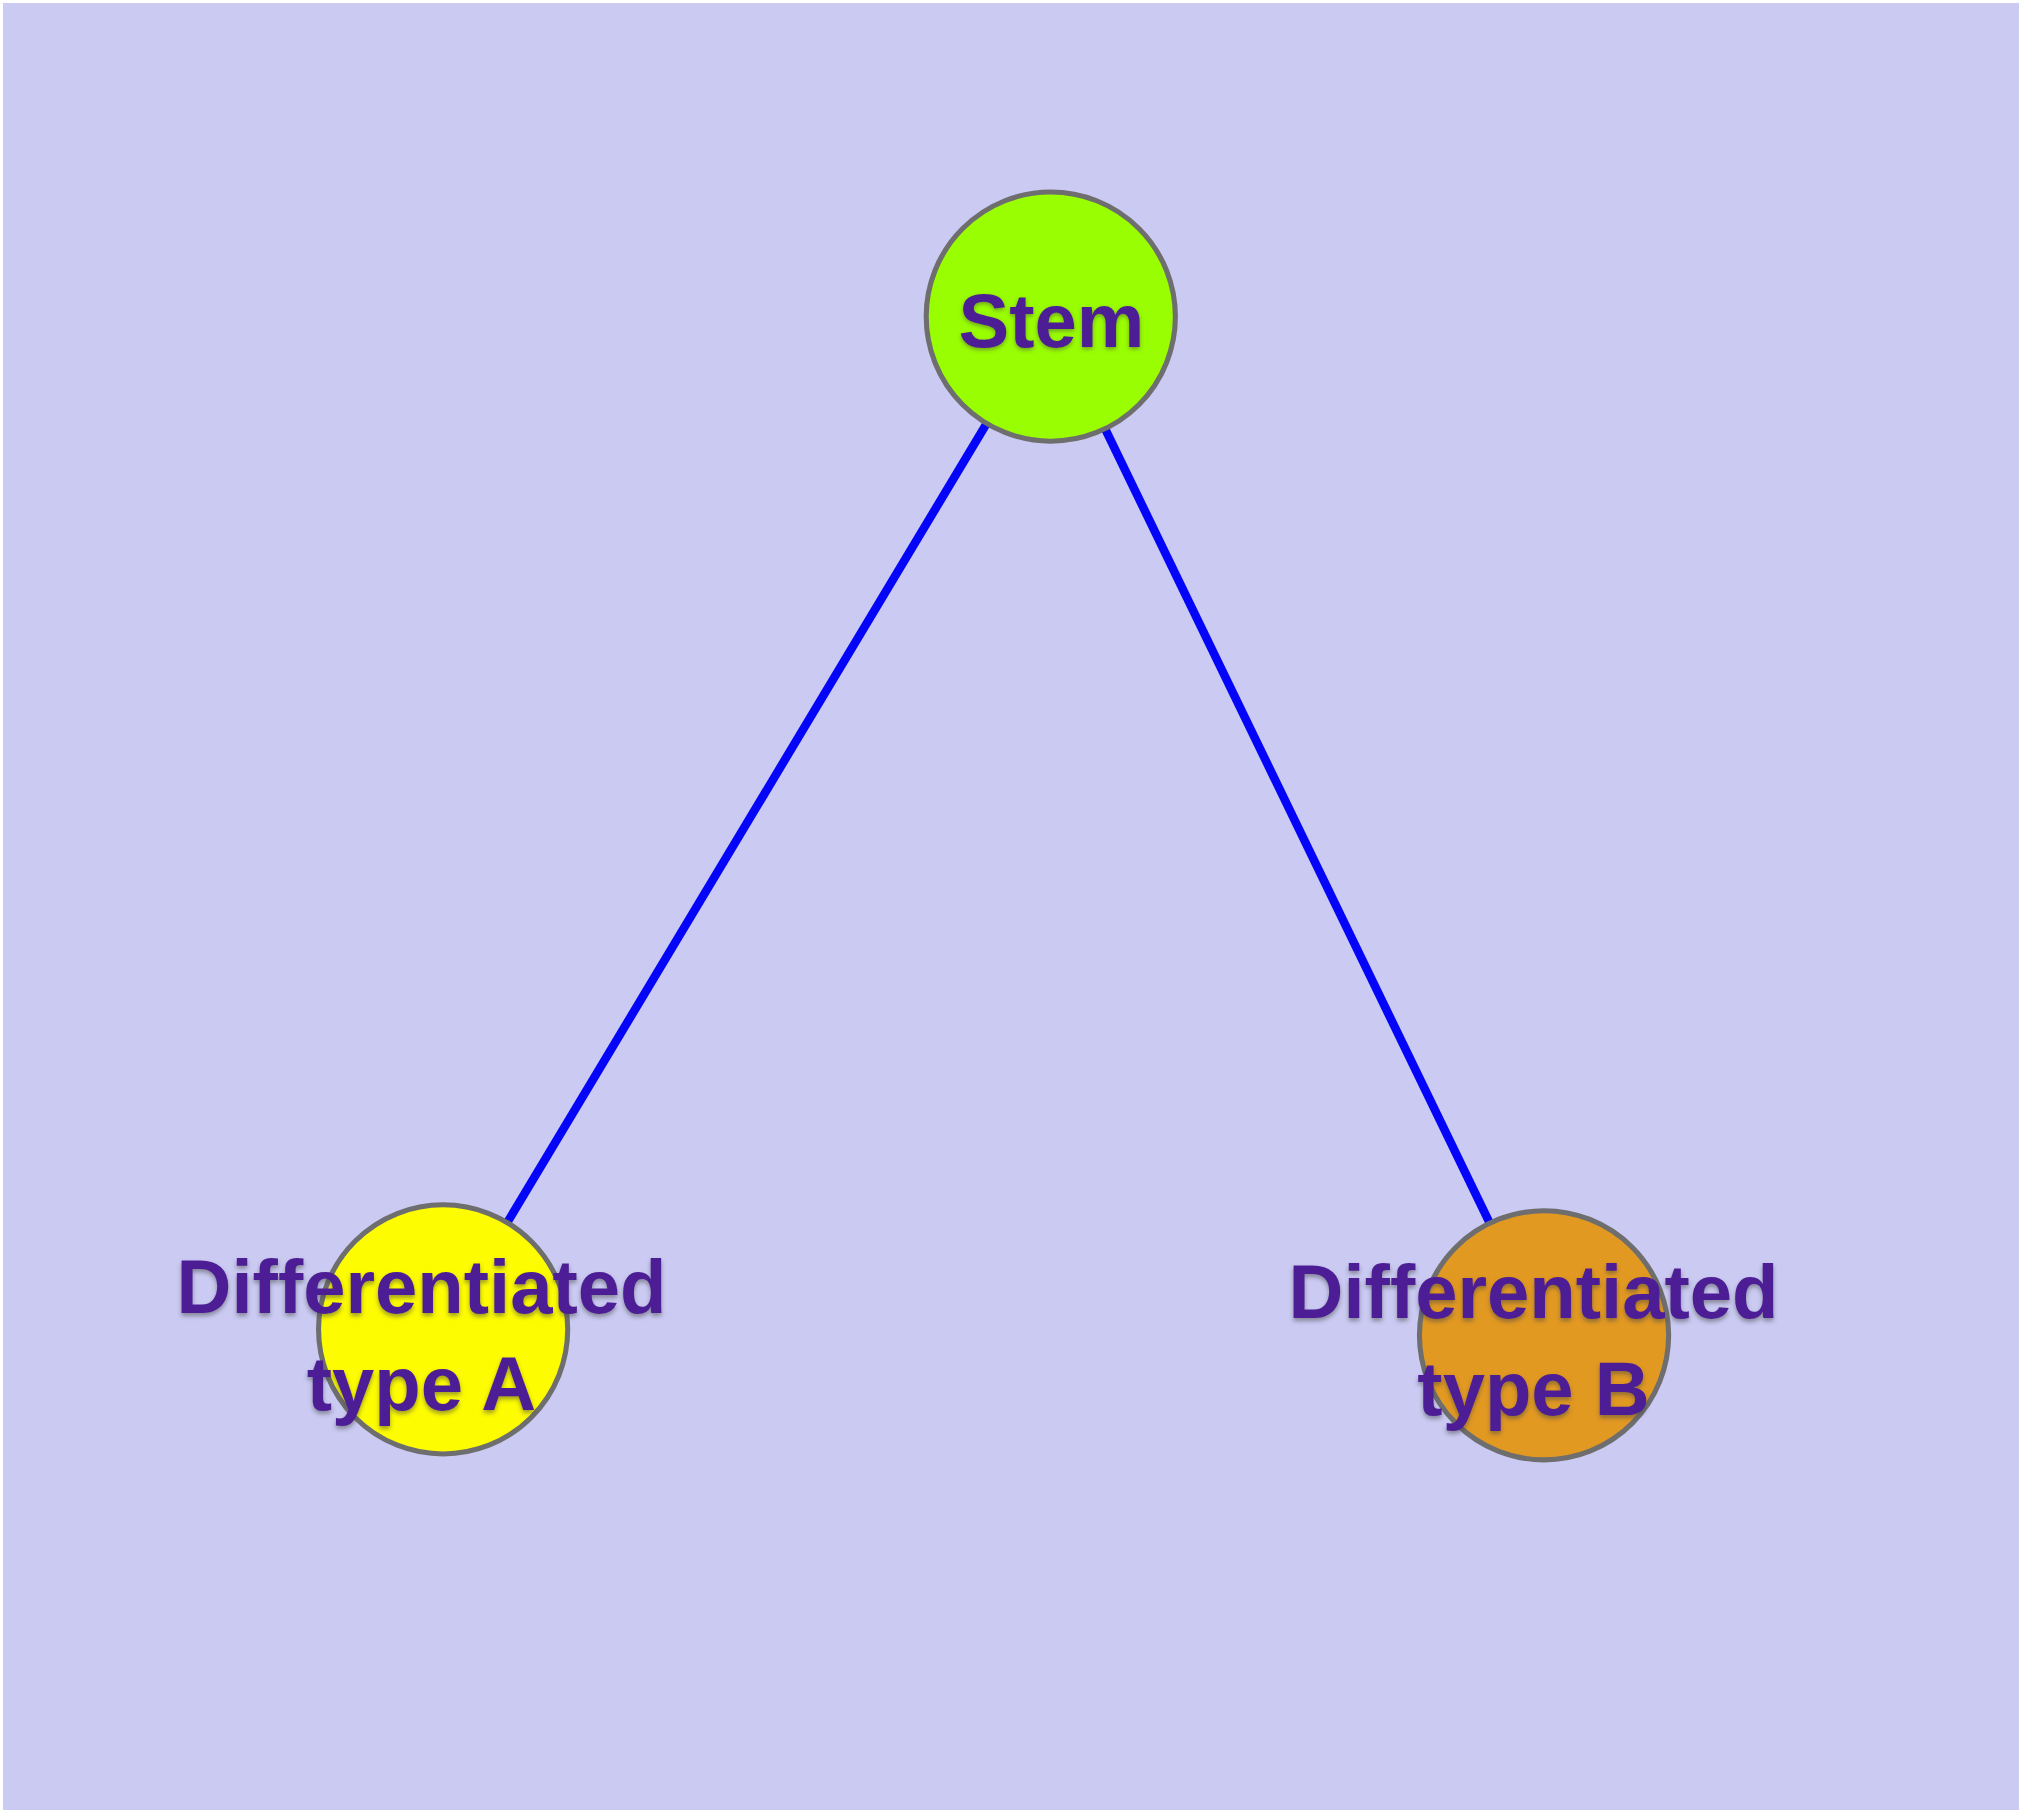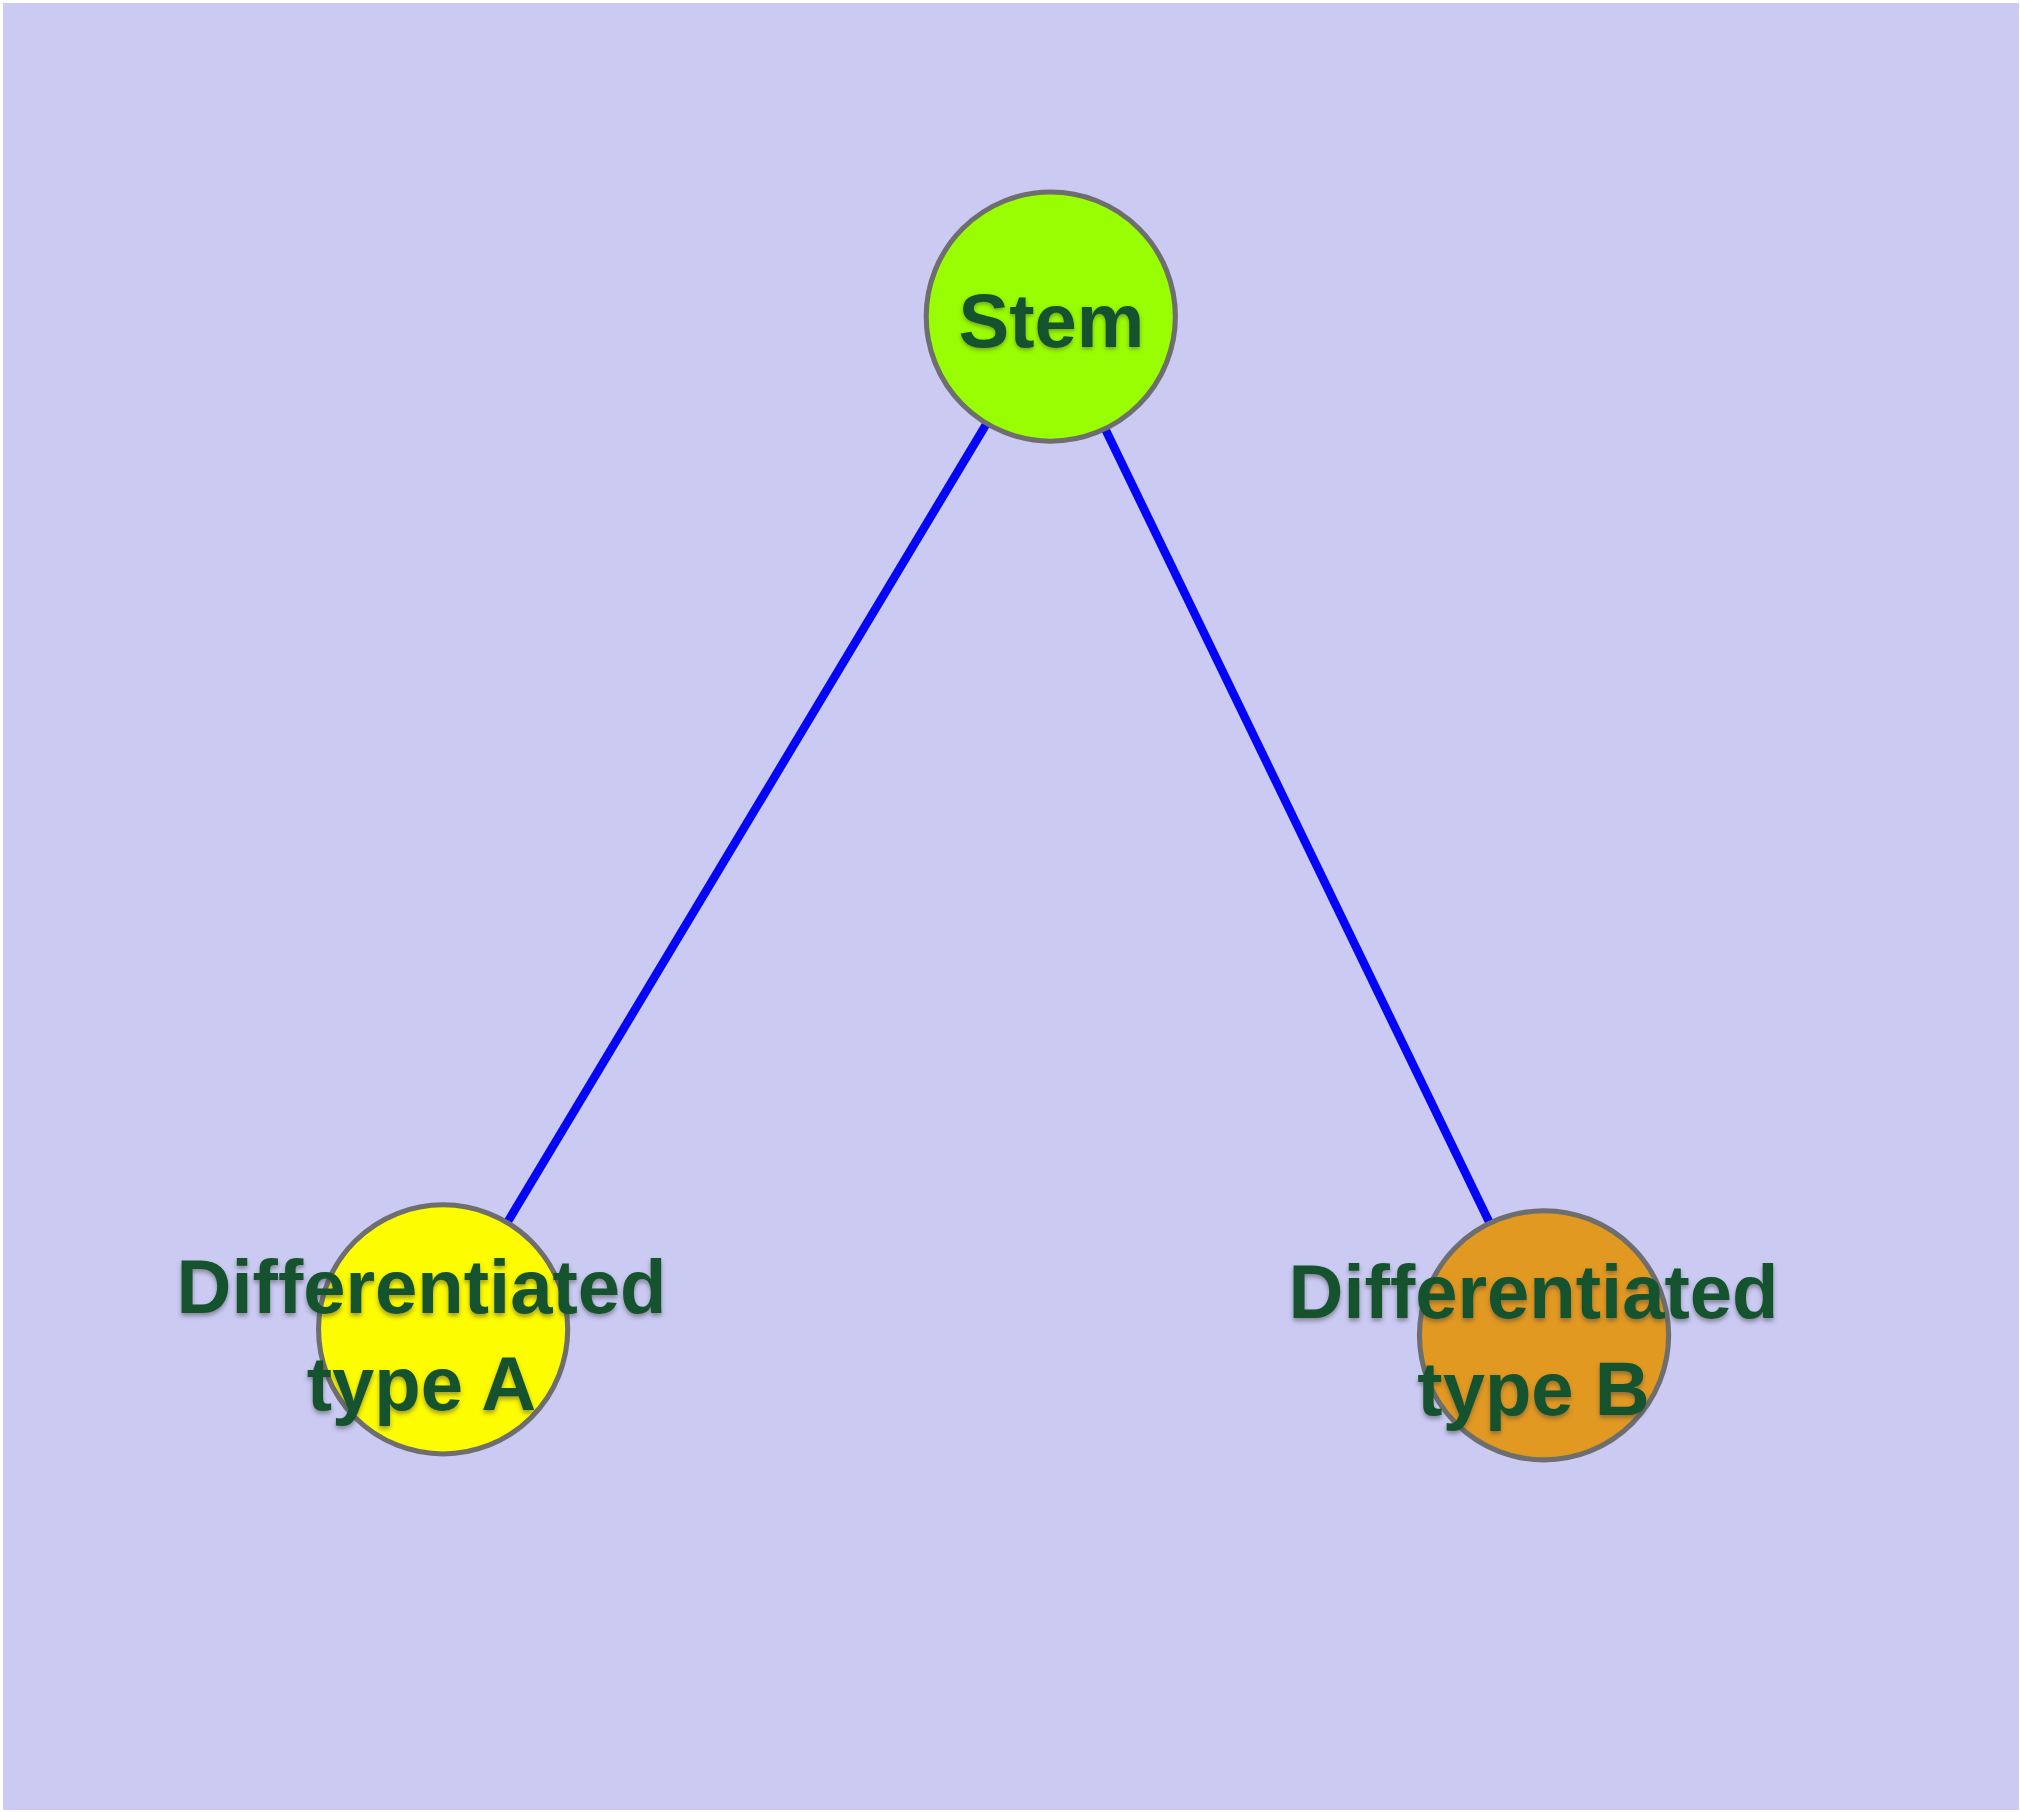--- a/index.html
+++ b/index.html
@@ -34,21 +34,21 @@
     display: block;
   }
   .node-label {
     position: absolute;
     transform: translate(-50%, -50%);
     text-align: center;
     white-space: pre-line;
     font-size: 76px;
     font-weight: 700;
     line-height: 97px;
-    color: #14532d;
+    color: #4c1d95;
     text-shadow: 0px 2.5px 4.2px rgba(70, 70, 70, 0.50);
     letter-spacing: 0px;
   }
   .label-stem  { left: 1049px; top: 317px;  }
   .label-typea { left: 419px;  top: 1332px; }
   .label-typeb { left: 1531px; top: 1337px; }
 </style>
 </head>
 <body>
 

